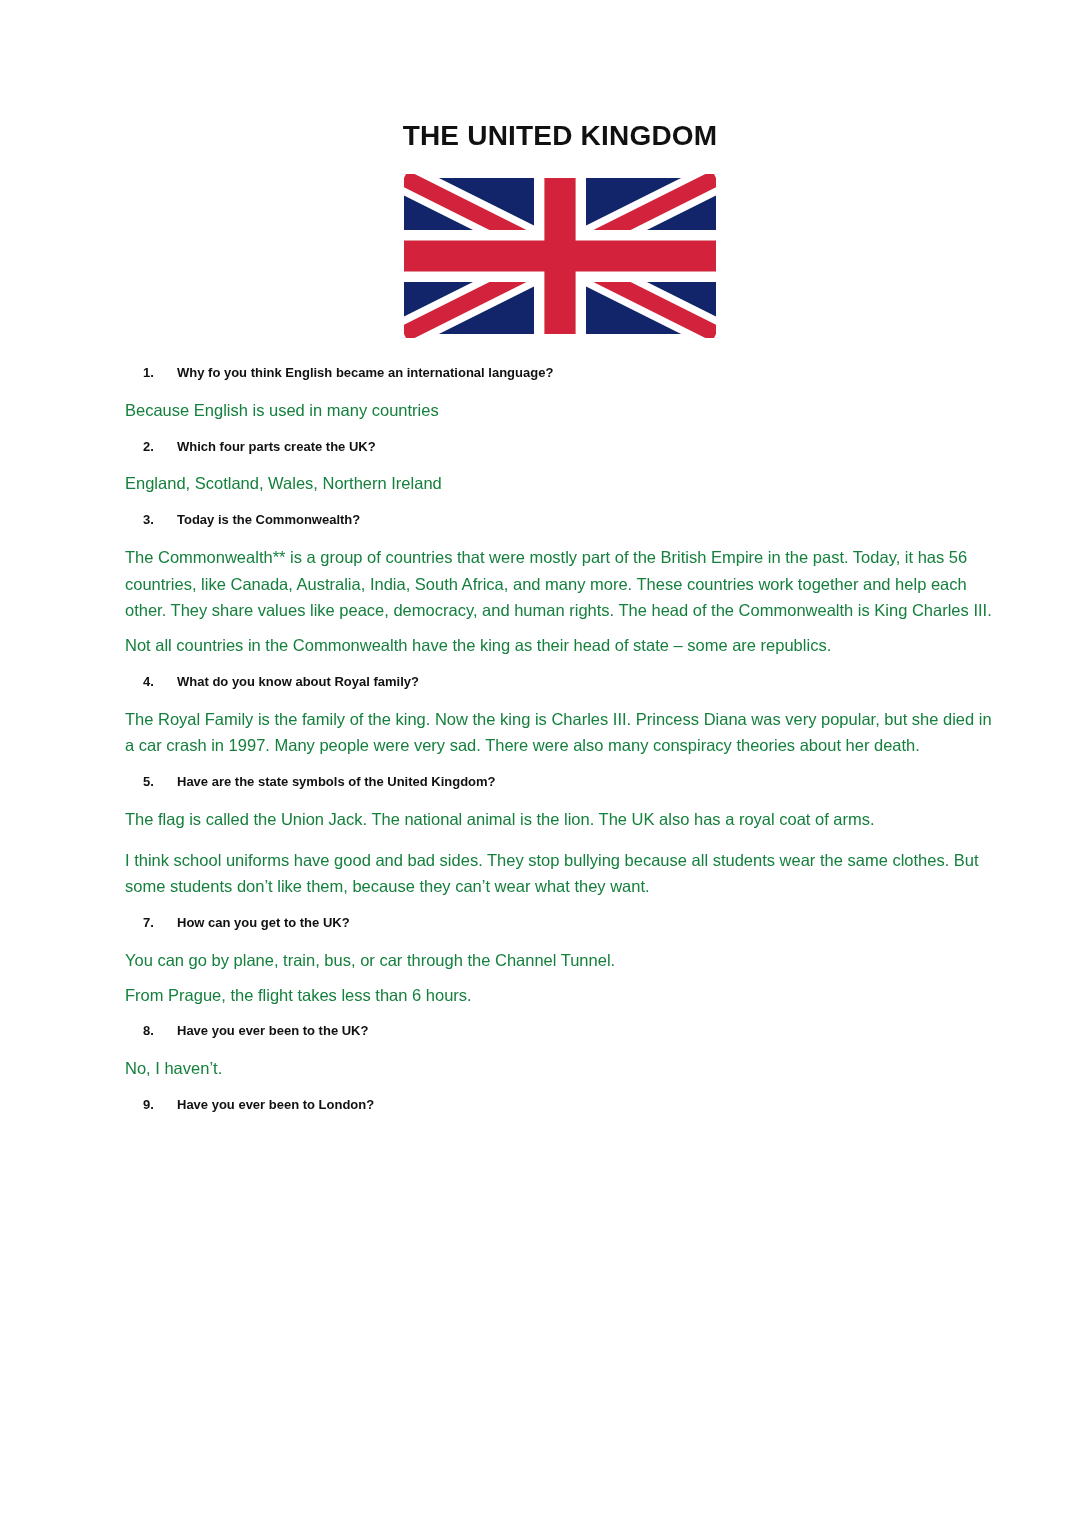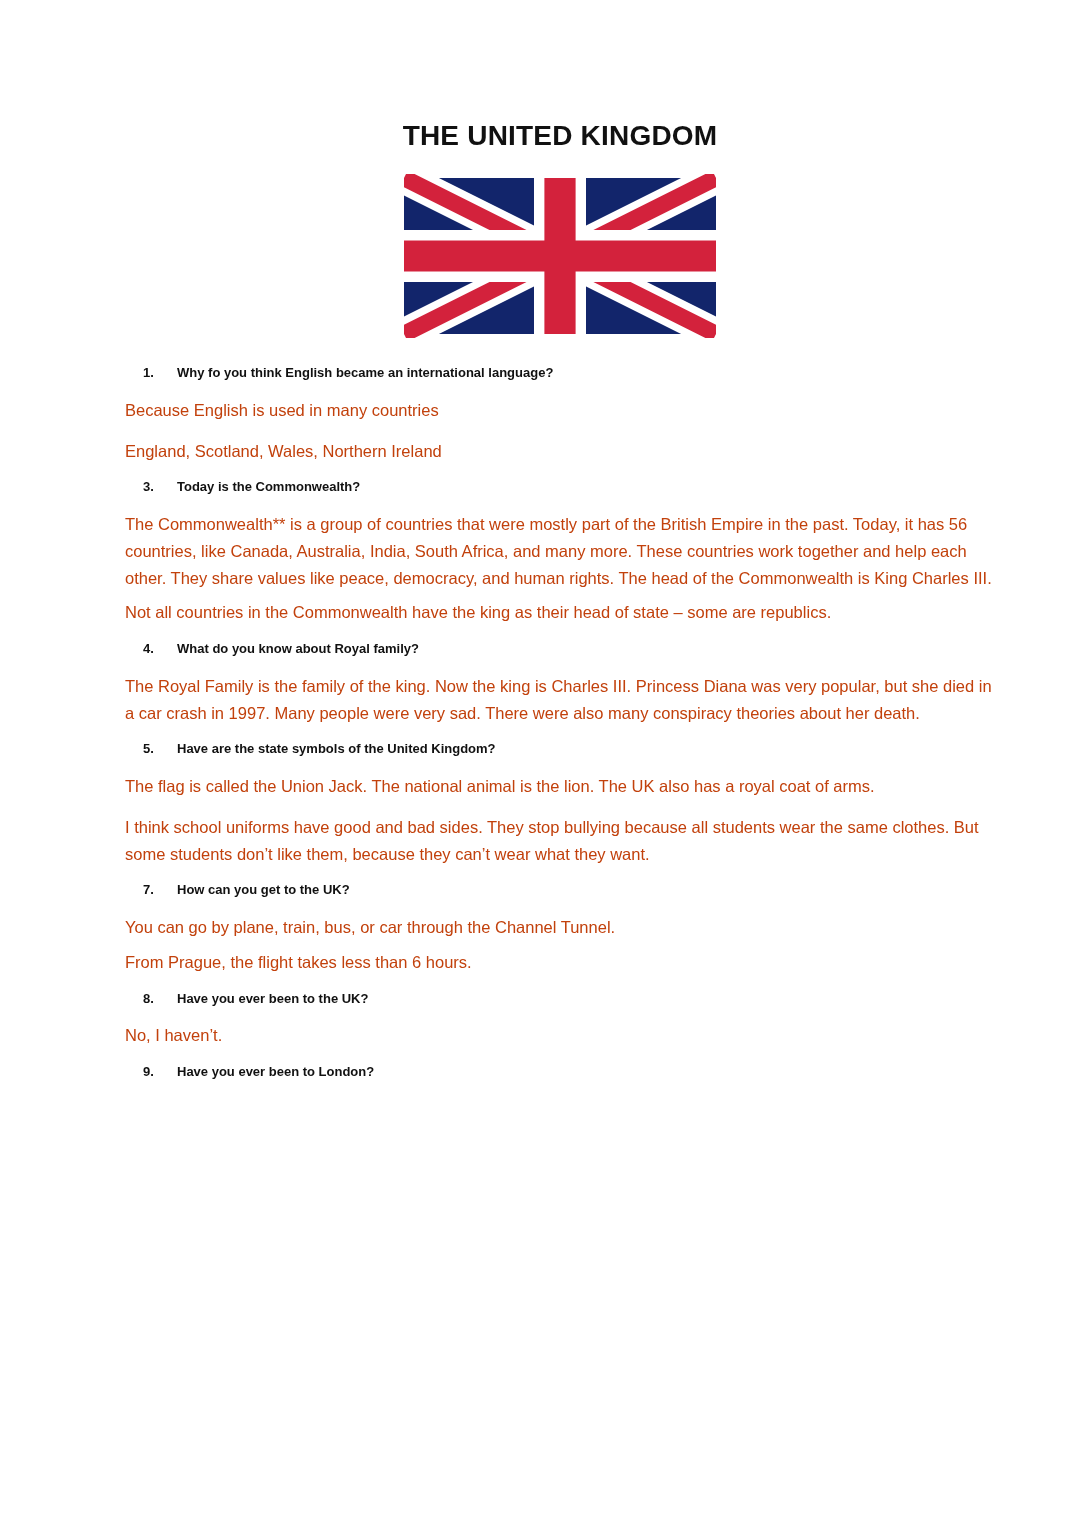--- a/index.html
+++ b/index.html
@@ -46,21 +46,21 @@
     padding-left: 52px;
     line-height: 1.45;
   }
   .q .num {
     display: inline-block;
     width: 34px;
     margin-left: -34px;
   }
   .a {
     font-size: 16.5px;
-    color: #c2410c;
+    color: #15803d;
     line-height: 1.62;
     margin: 0;
   }
   .block {
     margin-bottom: 14px;
   }
   .para + .para {
     margin-top: 8px;
   }
 </style>
@@ -81,20 +81,23 @@
     </svg>
   </div>
 
   <div class="block">
     <p class="q"><span class="num">1.</span><span>Why fo you think English became an international language?</span></p>
   </div>
   <div class="block">
     <p class="a para">Because English is used in many countries</p>
   </div>
 
+  <div class="block">
+    <p class="q"><span class="num">2.</span><span>Which four parts create the UK?</span></p>
+  </div>
   <div class="block">
     <p class="a para">England, Scotland, Wales, Northern Ireland</p>
   </div>
 
   <div class="block">
     <p class="q"><span class="num">3.</span><span>Today is the Commonwealth?</span></p>
   </div>
   <div class="block">
     <p class="a para">The Commonwealth** is a group of countries that were mostly part of the British Empire in the past. Today, it has 56 countries, like Canada, Australia, India, South Africa, and many more. These countries work together and help each other. They share values like peace, democracy, and human rights. The head of the Commonwealth is King Charles III.</p>
     <p class="a para">Not all countries in the Commonwealth have the king as their head of state – some are republics.</p>

